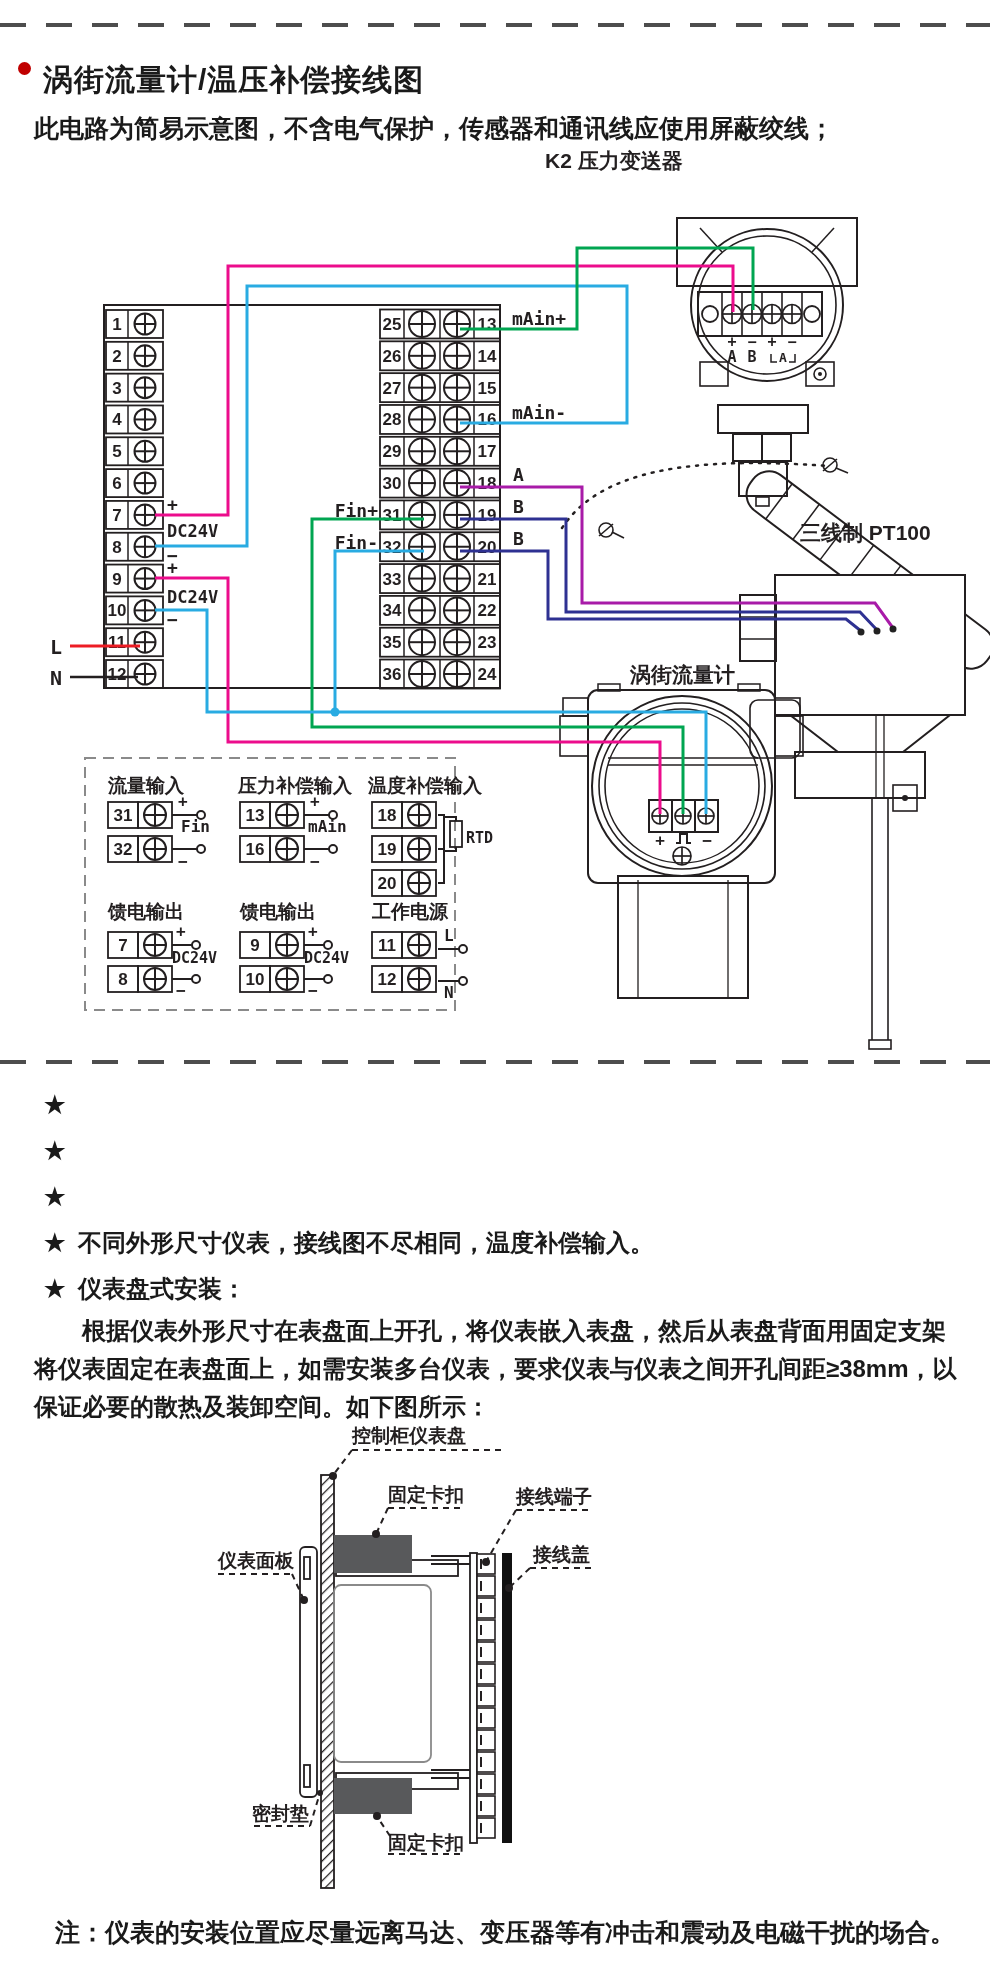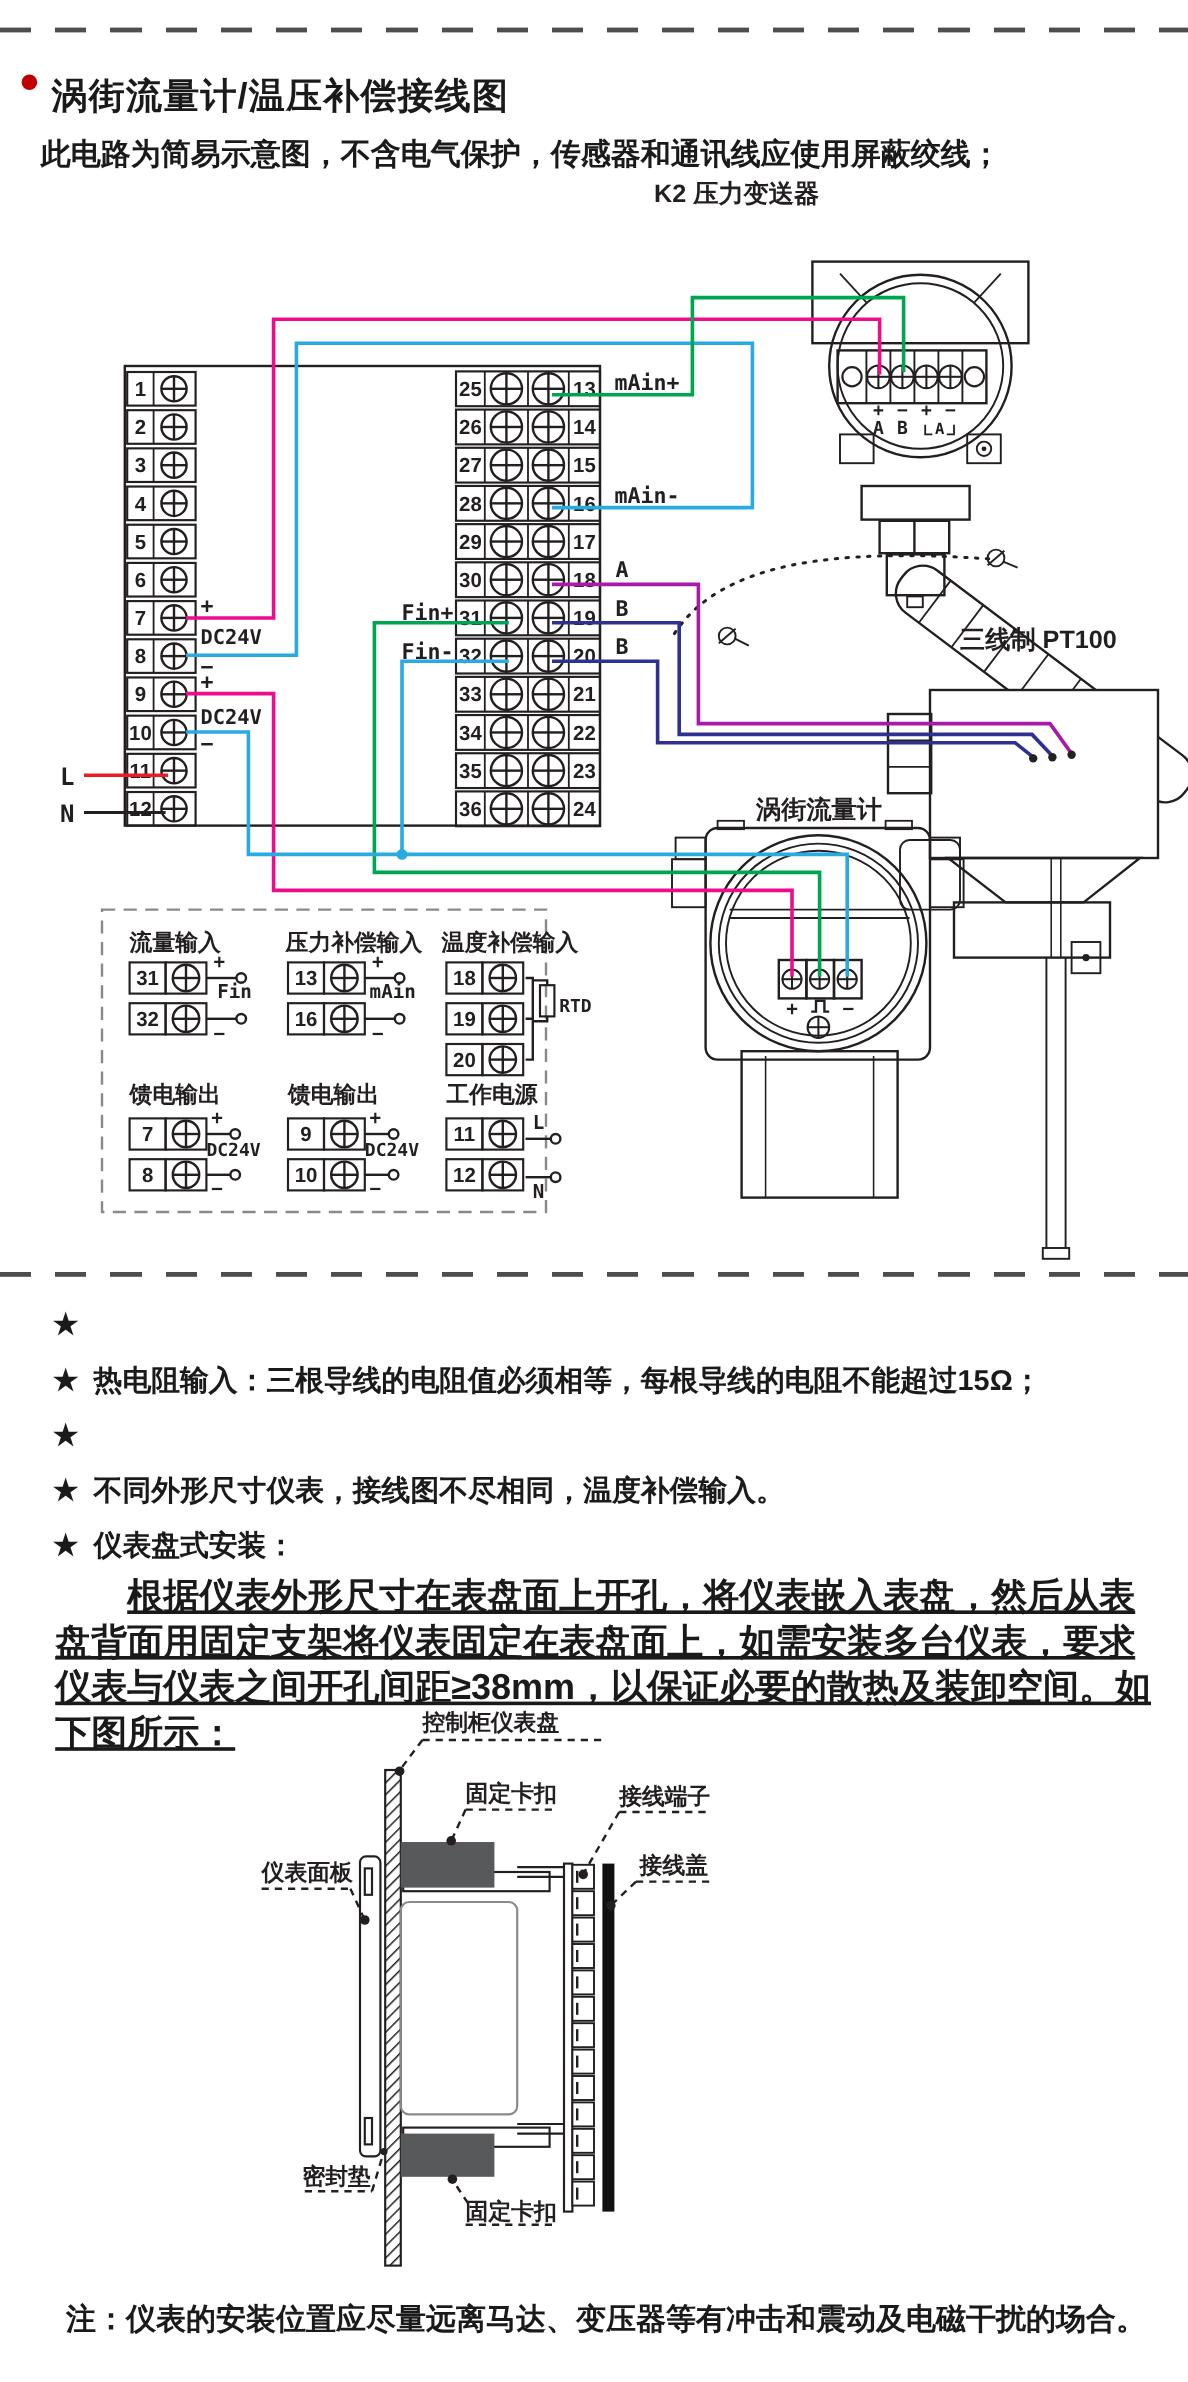--- a/index.html
+++ b/index.html
@@ -7,22 +7,22 @@
         font-family:"Liberation Sans",sans-serif;color:#1a1a1a;}
   .dash-sep{position:absolute;left:0;width:990px;height:4px;
     background:repeating-linear-gradient(90deg,#4d4d4d 0 26px,transparent 26px 46px);}
   .title-row{position:absolute;left:18px;top:60px;display:flex;align-items:flex-start;}
   .bullet{width:13px;height:13px;border-radius:50%;background:#c00000;margin-right:12px;margin-top:2px;}
   .title{font-size:30px;font-weight:bold;letter-spacing:1px;}
   .subtitle{position:absolute;left:34px;top:112px;width:920px;font-size:25px;font-weight:bold;}
   .stars{position:absolute;left:44px;top:1090px;width:930px;}
   .star-item{display:flex;margin-bottom:17px;font-size:24px;font-weight:bold;line-height:29px;}
   .star-item .star{width:34px;flex:none;}
-  .para{position:absolute;left:46px;top:1312px;width:928px;font-size:30px;font-weight:bold;
-        line-height:38px;text-indent:2em;text-decoration:underline;}
+  .para{position:absolute;left:34px;top:1312px;width:928px;font-size:24px;font-weight:bold;
+        line-height:38px;text-indent:2em;}
   .bottom-note{position:absolute;left:55px;top:1916px;width:910px;font-size:25px;font-weight:bold;}
   svg text{fill:#231f20;}
   .cn{font-family:"Liberation Sans",sans-serif;font-weight:bold;}
   .mono{font-family:"DejaVu Sans Mono","Liberation Mono",monospace;font-weight:bold;}
 </style>
 </head>
 <body>
 
 <div class="page">
 
@@ -667,21 +667,20 @@
   </svg>
 
   <div class="dash-sep" style="top:1060px"></div>
 
   <div class="stars">
     <div class="star-item">
       <span class="star">★</span>
       </div>
     <div class="star-item">
       <span class="star">★</span>
-      <span>热电阻输入：三根导线的电阻值必须相等，每根导线的电阻不能超过15Ω；</span>
       </div>
     <div class="star-item">
       <span class="star">★</span>
       </div>
     <div class="star-item">
       <span class="star">★</span>
       <span>不同外形尺寸仪表，接线图不尽相同，温度补偿输入。</span>
       </div>
     <div class="star-item">
       <span class="star">★</span>

